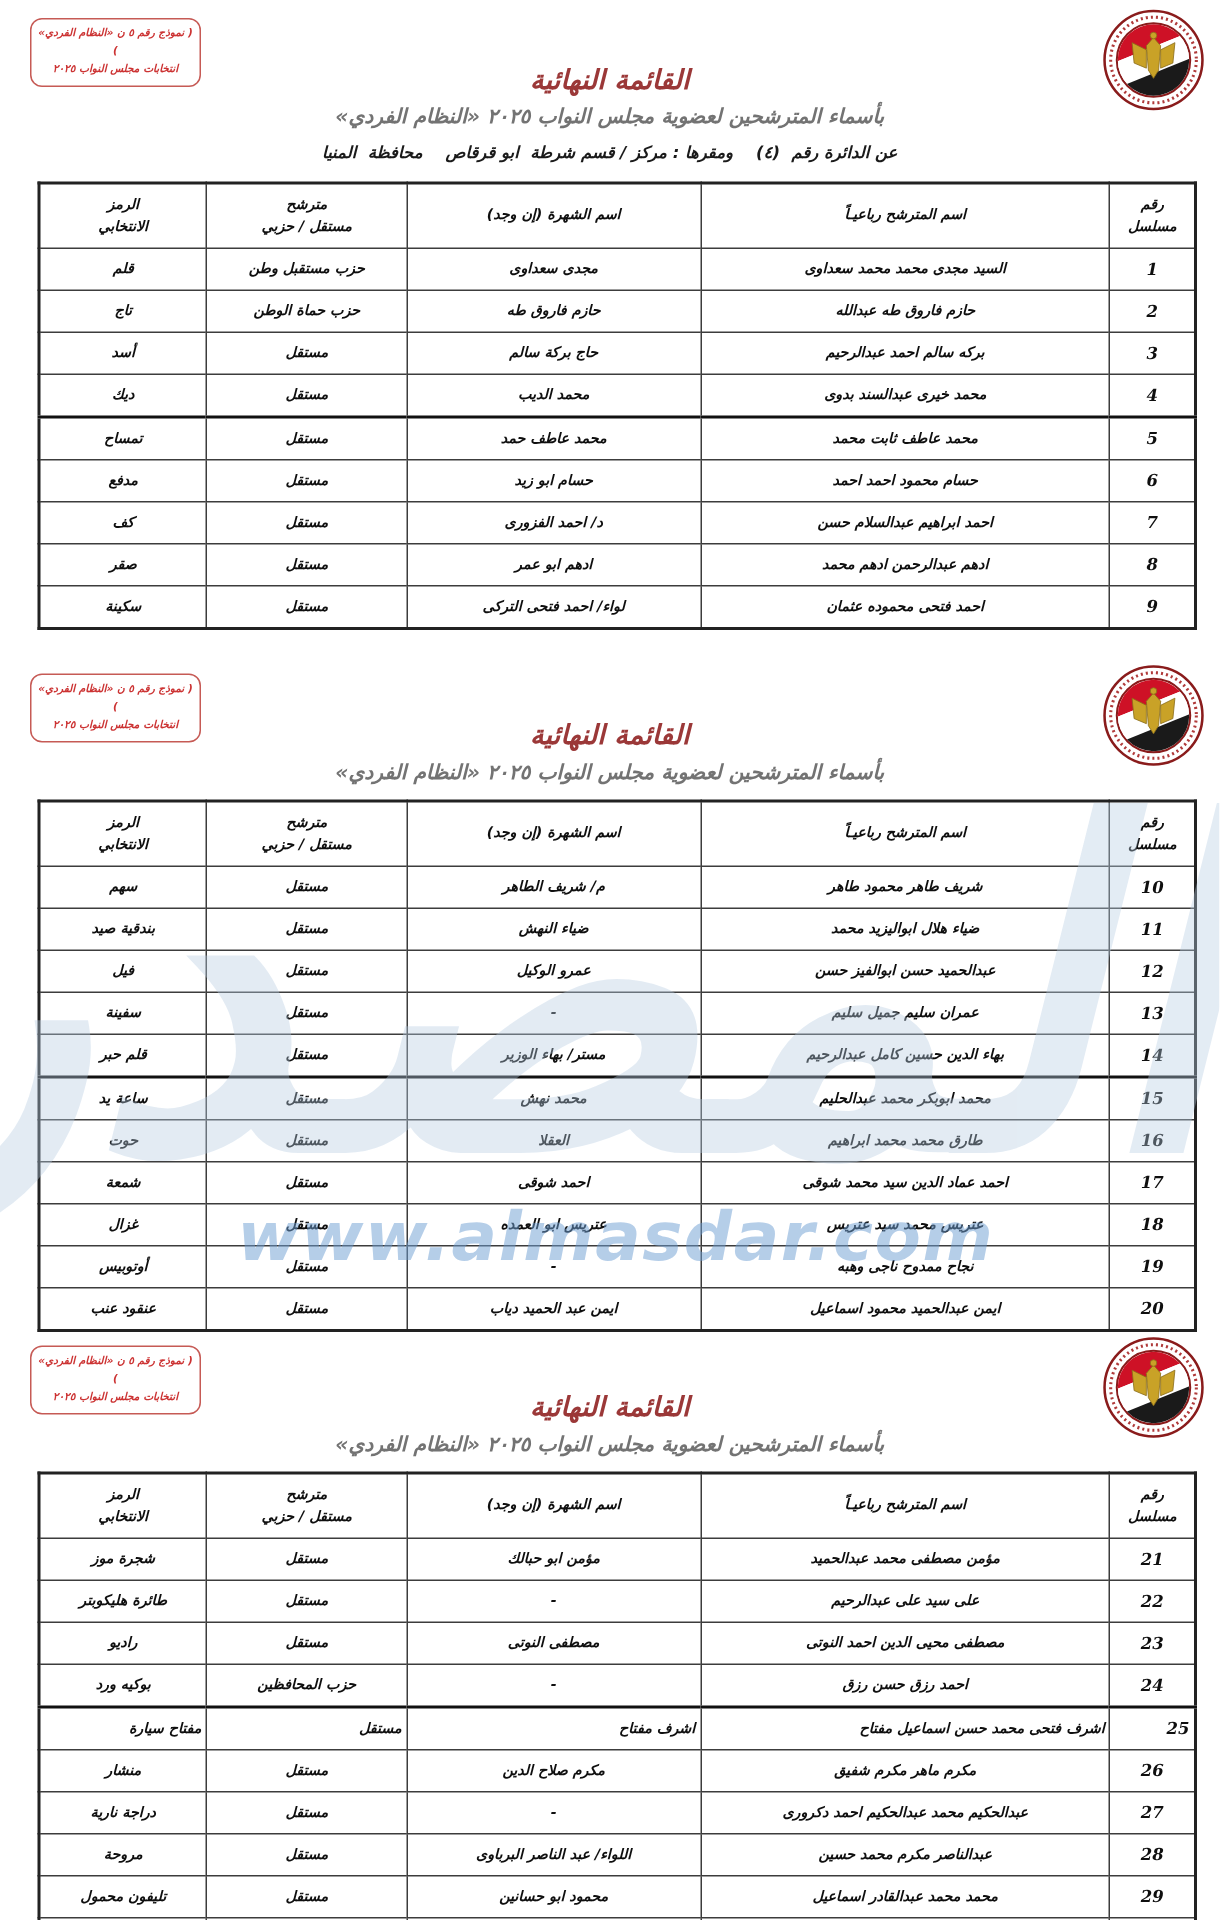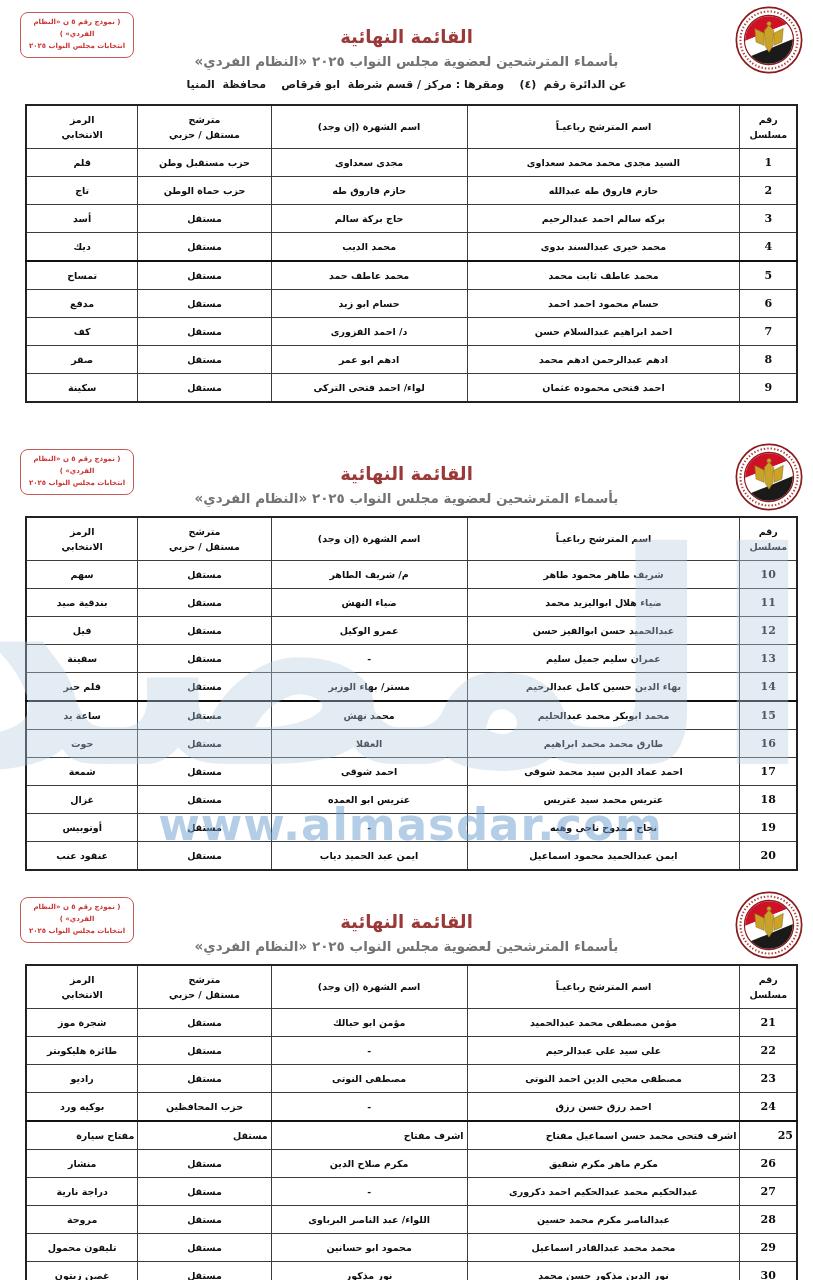--- a/index.html
+++ b/index.html
@@ -1,30 +1,30 @@
 <!DOCTYPE html>
 <html lang="ar" dir="rtl"><head>
 <meta charset="utf-8">
 <style>
   html,body{margin:0;padding:0;background:#ffffff;}
   body{font-family:"DejaVu Sans", sans-serif;}
-  #page{position:relative;width:813px;height:1280px;background:#fff;overflow:hidden;direction:rtl;}
+  #page{position:relative;width:813px;height:1280px;background:#fff;overflow:hidden;direction:rtl;font-style:italic;}
   .section{position:relative;width:813px;}
   .s1{height:437px;}
   .s2{height:448px;}
   .s3{height:395px;}
 
   
   .stamp{position:absolute;left:20px;top:12px;width:108px;border:1.3px solid #c65a55;border-radius:8px;
          padding:4px 2px;text-align:center;color:#cc3333;font-size:7px;font-weight:bold;line-height:1.7;background:#fff;}
 
   
   .logo{position:absolute;right:10px;top:6px;width:68px;height:68px;}
 
-  .hdr{padding-top:27px;text-align:center;}
+  .hdr{padding-top:44px;text-align:center;}
   .title{color:#9b3838;font-weight:bold;font-size:18px;line-height:1.1;}
   .subtitle{margin-top:6px;font-weight:bold;font-size:13.5px;color:#737373;}
   .district{margin-top:9px;font-weight:bold;font-size:11px;color:#1a1a1a;white-space:pre;}
 
   table{border-collapse:collapse;margin:13px 15px 0 25px;width:773px;border:2px solid #222;table-layout:fixed;}
   th,td{border:1px solid #3c3c3c;text-align:center;vertical-align:middle;color:#0f0f0f;}
   th{height:40px;font-size:9.5px;font-weight:bold;line-height:1.6;}
   td{height:27px;font-size:9.5px;font-weight:bold;padding:0 3px;}
   td.num{font-family:"DejaVu Serif", serif;font-size:11px;direction:ltr;}
   col.c-serial{width:7.4%;}

